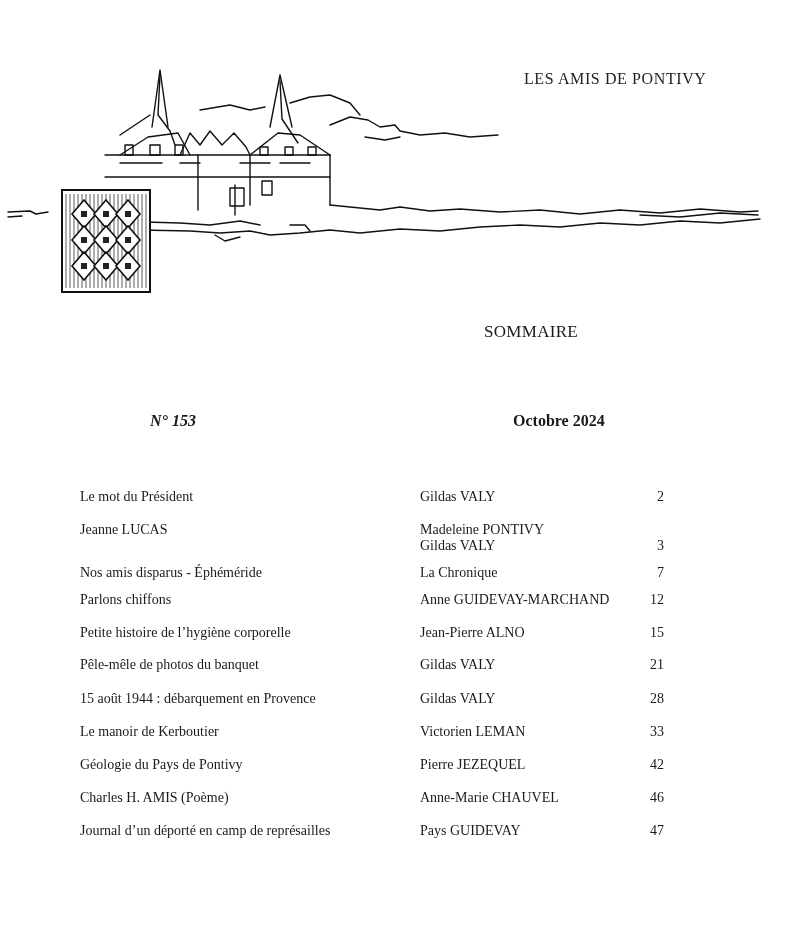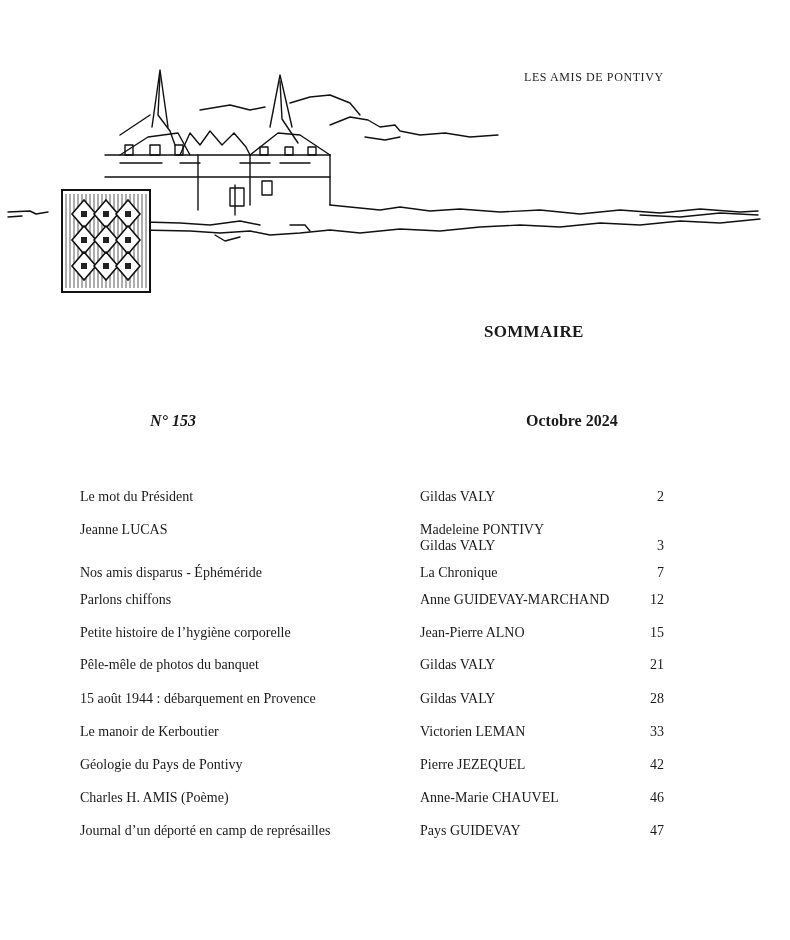--- a/index.html
+++ b/index.html
@@ -6,38 +6,38 @@
   body {
     width: 790px; height: 940px;
     background: #ffffff;
     position: relative;
     overflow: hidden;
     font-family: "Liberation Serif", "DejaVu Serif", serif;
     color: #1a1a1a;
   }
   .brand {
     position: absolute; left: 524px; top: 70px;
-    font-size: 12px; letter-spacing: 0.6px;
+    font-size: 16px; letter-spacing: 0.6px;
     color: #222;
   }
   .illustration {
     position: absolute; left: 0; top: 55px;
     width: 790px; height: 250px;
   }
   .sommaire {
     position: absolute; left: 484px; top: 322px;
-    font-size: 17px; font-weight: bold; letter-spacing: 0.3px;
+    font-size: 17px; font-weight: normal; letter-spacing: 0.3px;
   }
   .issue {
     position: absolute; left: 150px; top: 412px;
     font-size: 16px; font-weight: bold; font-style: italic;
   }
   .date {
     position: absolute; left: 513px; top: 412px;
-    font-size: 16px; font-weight: bold; margin-left: 13px;
+    font-size: 16px; font-weight: bold;
   }
   .toc { position: absolute; left: 0; top: 0; width: 790px; }
   .toc-row { position: absolute; left: 0; width: 790px; font-size: 14px; line-height: 17px; }
   .toc-title { position: absolute; left: 80px; }
   .toc-author { position: absolute; left: 420px; }
   .toc-page { position: absolute; left: 620px; width: 44px; text-align: right; }
 </style>
 </head>
 <body>
 

